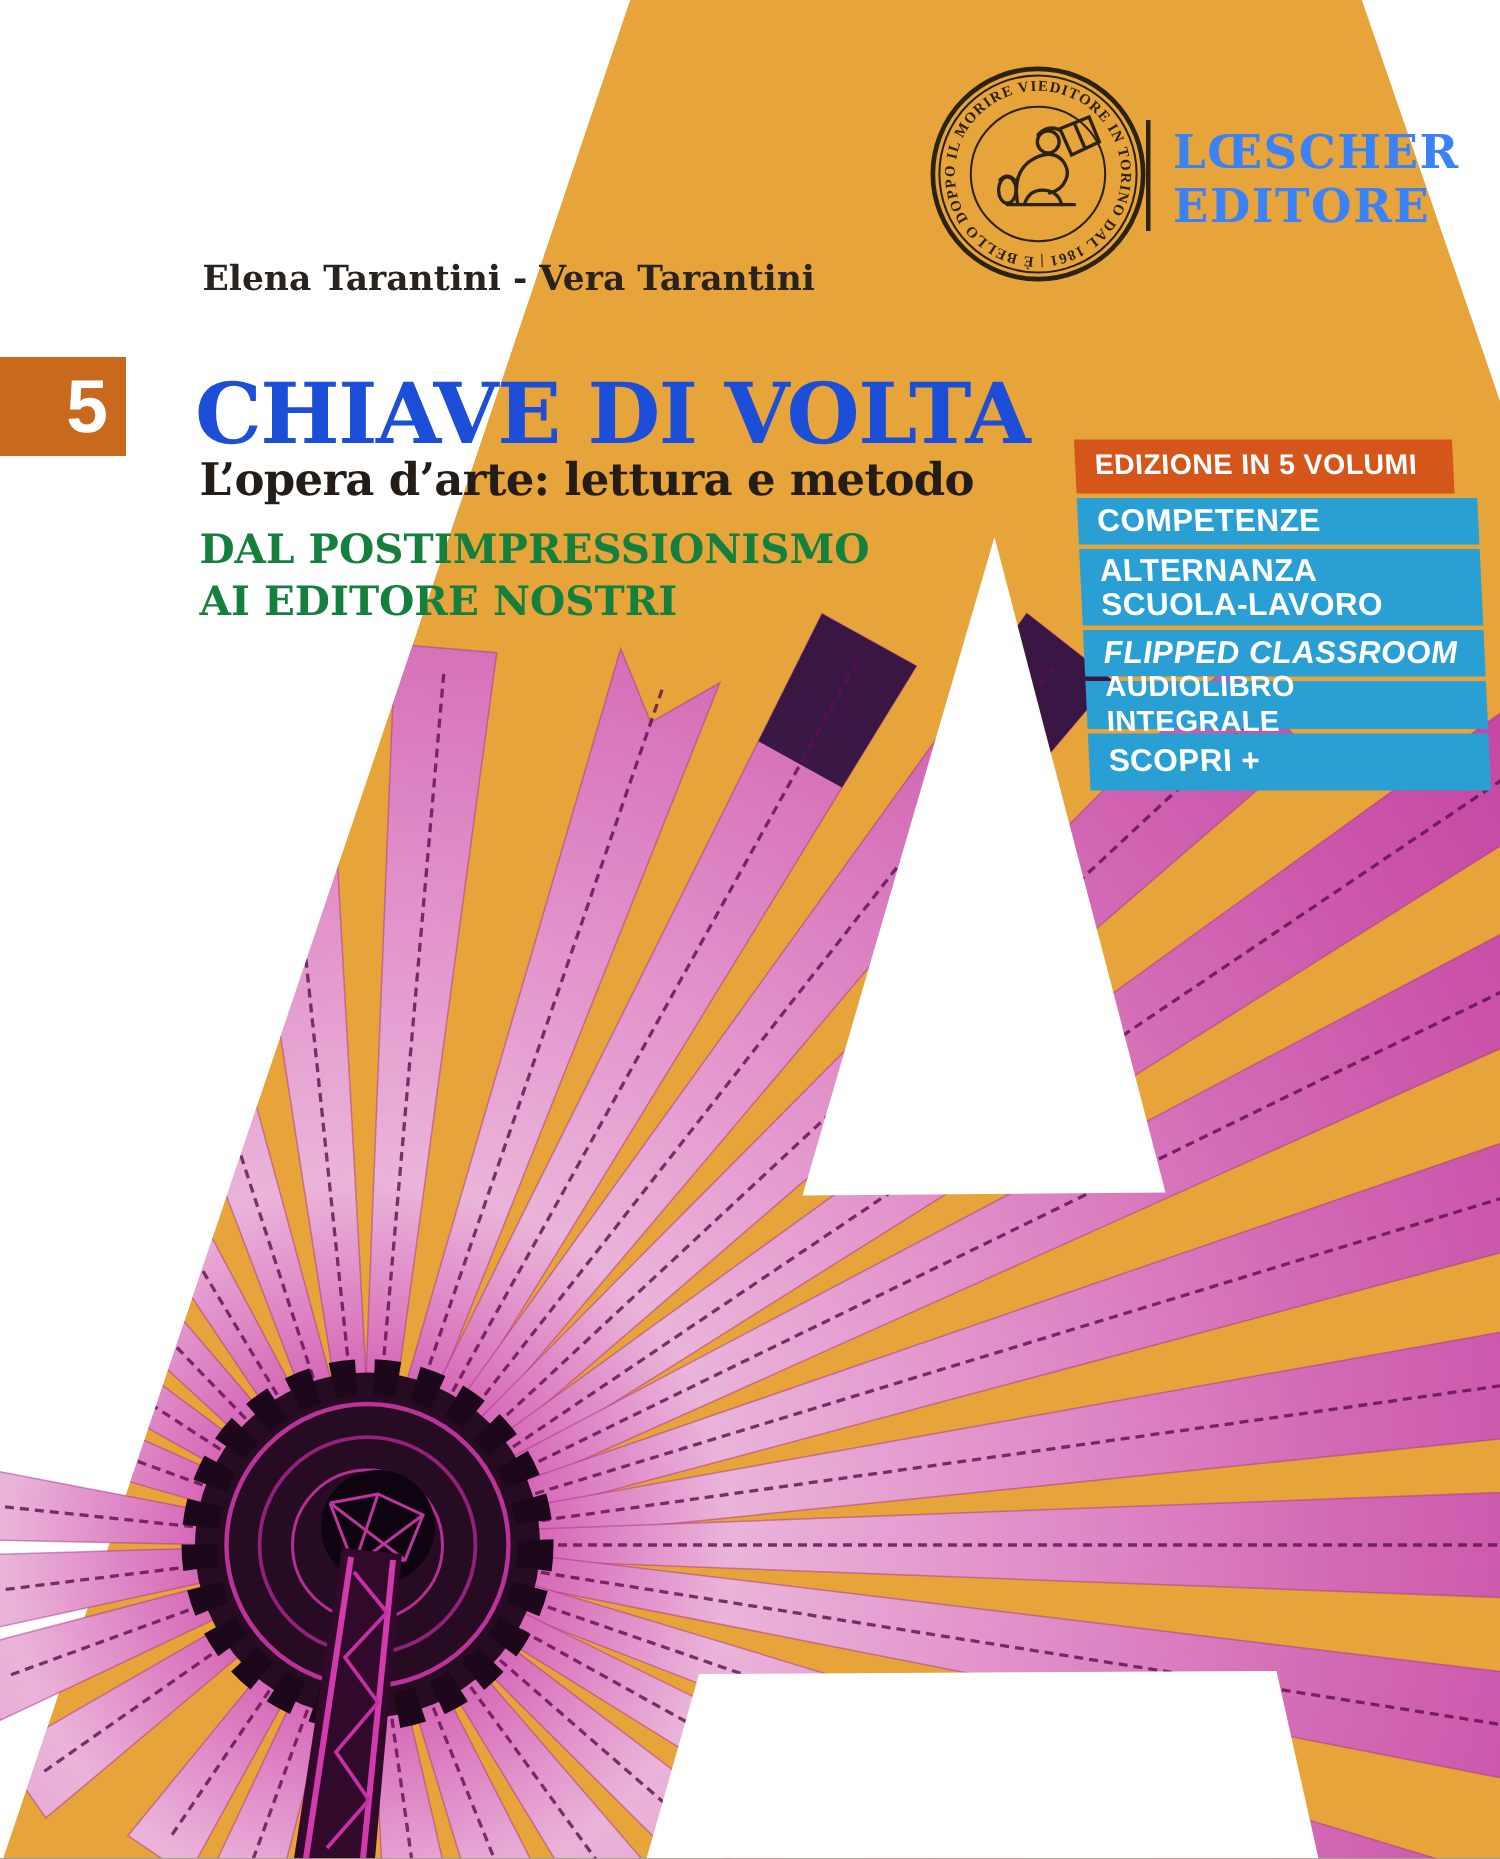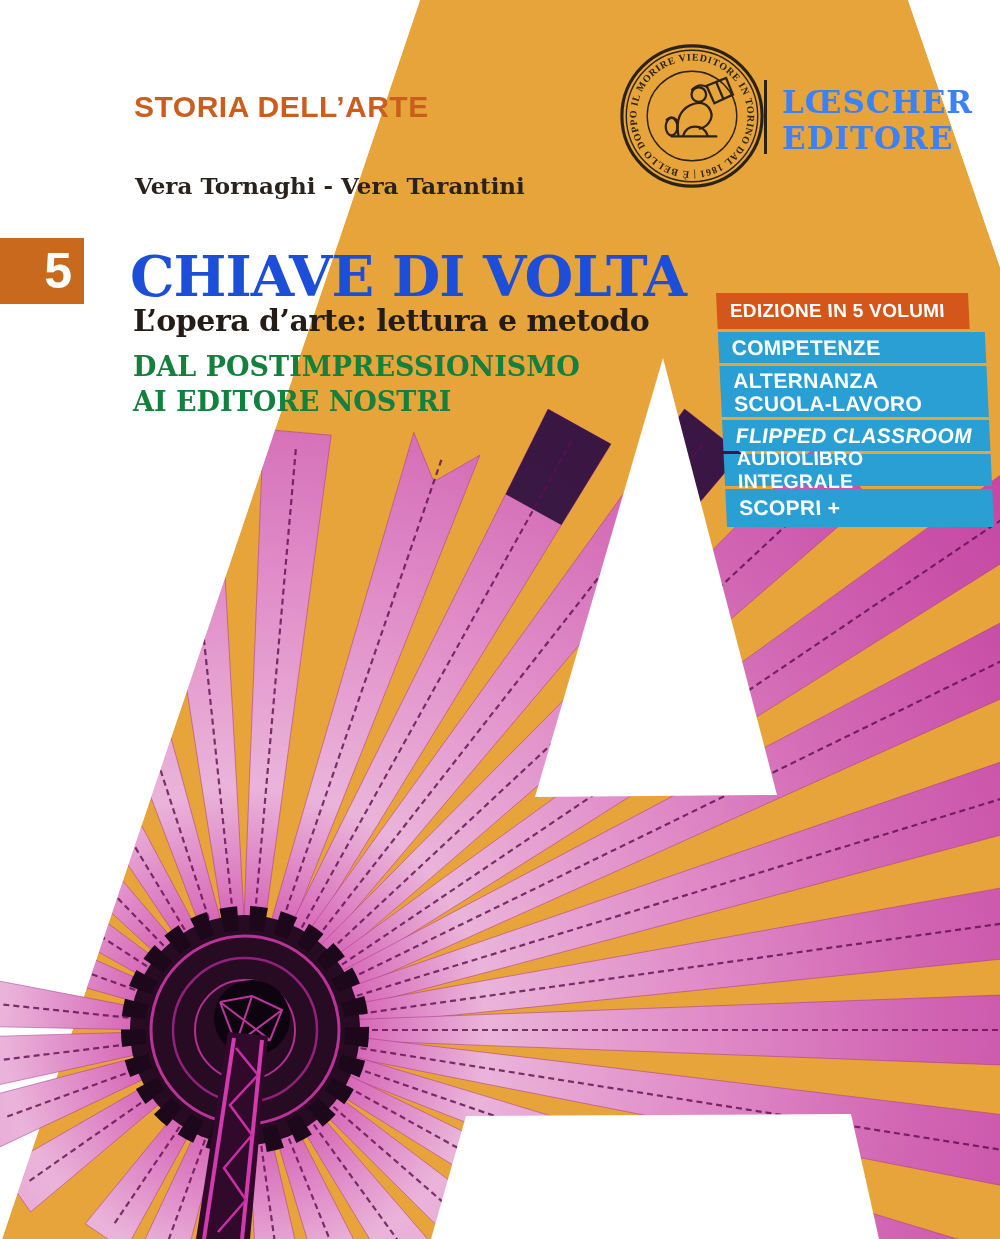--- a/index.html
+++ b/index.html
@@ -183,21 +183,20 @@
       </g>
     </g>
 
     <polygon points="663,358 777,795 535,797" fill="#ffffff"></polygon>
 
     <polygon points="466,1116 851,1114 879,1239 431,1239" fill="#ffffff"></polygon>
 
     <polygon points="908,0 1000,0 1000,267" fill="#ffffff"></polygon>
   </svg>
 
-  <div class="series-label">STORIA DELL’ARTE</div>
 
   <svg id="seal" viewBox="0 0 152 152" xmlns="http://www.w3.org/2000/svg">
     <circle cx="76" cy="76" r="72" fill="none" stroke="#2b2213" stroke-width="3.2"></circle>
     <circle cx="76" cy="76" r="67.5" fill="none" stroke="#2b2213" stroke-width="1.4"></circle>
     <circle cx="76" cy="76" r="46" fill="none" stroke="#2b2213" stroke-width="1.4"></circle>
     <defs>
       <path id="sealPath" d="M76,76 m0,-57 a57,57 0 1,1 -0.01,0 z" fill="none"></path>
     </defs>
     <text font-family="Liberation Serif, serif" font-size="10.2" font-weight="bold" fill="#2b2213" letter-spacing="0.8">
       <textPath href="#sealPath">EDITORE IN TORINO DAL 1861 | È BELLO DOPPO IL MORIRE VIVERE ANCHORA |</textPath>
@@ -213,21 +212,21 @@
       <ellipse cx="55" cy="87" rx="6" ry="9"></ellipse>
       <path d="M50,80 q5,-5 10,0"></path>
     </g>
   </svg>
 
   <div class="divider"></div>
   <div class="publisher-name">LŒSCHER
 EDITORE</div>
 
   <div class="authors">
-    <div>Vera Tornaghi - Vera Tarantini</div>
+    <div>Elena Tarantini - Vera Tarantini</div>
   </div>
 
   <div class="volume-box">
     <span>5</span>
   </div>
 
   <h1 class="book-title" style="margin:0">CHIAVE DI VOLTA</h1>
   <div class="book-subtitle">L’opera d’arte: lettura e metodo</div>
   <div class="series-scope">
     <div>DAL POSTIMPRESSIONISMO</div>

